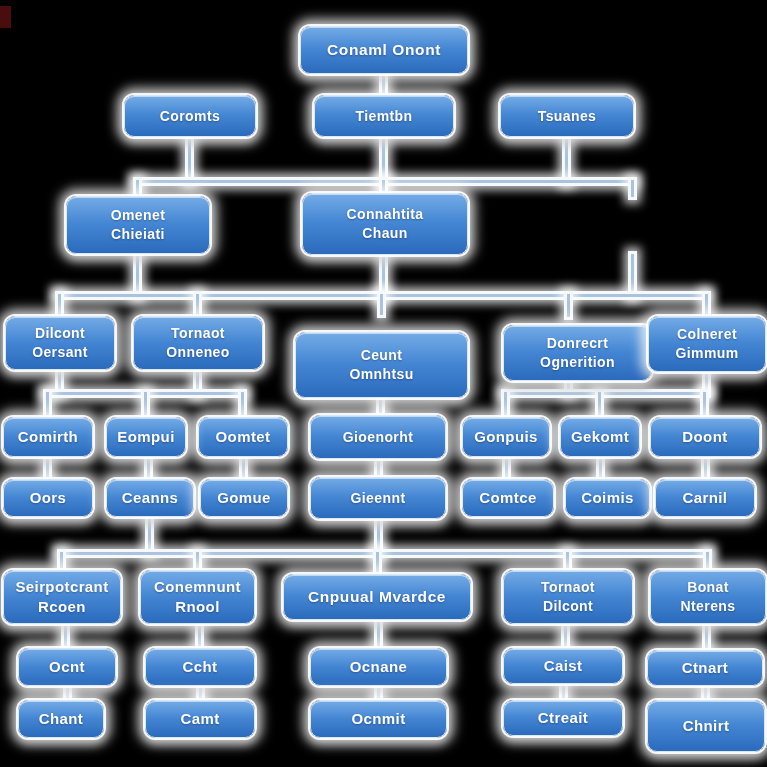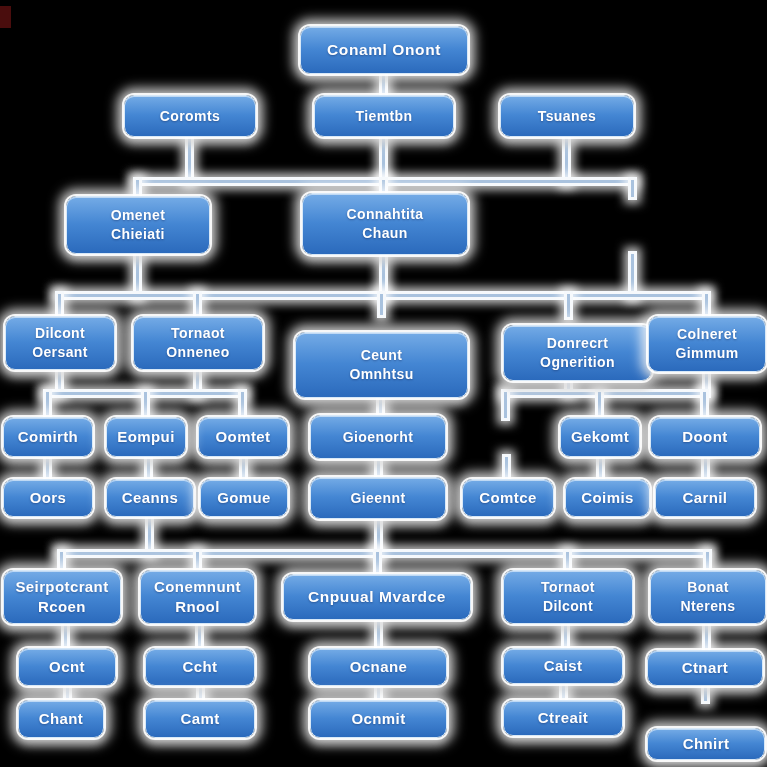--- a/index.html
+++ b/index.html
@@ -114,20 +114,21 @@
 Omnhtsu</div>
   <div class="node" style="left:503px;top:325px;width:149px;height:56px">Donrecrt
 Ognerition</div>
   <div class="node" style="left:648px;top:316px;width:118px;height:56px">Colneret
 Gimmum</div>
 
   <div class="node sm" style="left:3px;top:417px;width:90px;height:40px">Comirth</div>
   <div class="node sm" style="left:198px;top:417px;width:90px;height:40px">Oomtet</div>
   <div class="node sm" style="left:106px;top:417px;width:80px;height:40px">Eompui</div>
   <div class="node" style="left:310px;top:415px;width:136px;height:44px">Gioenorht</div>
+  <div class="node sm" style="left:462px;top:417px;width:88px;height:40px">Gonpuis</div>
   <div class="node sm" style="left:560px;top:417px;width:80px;height:40px">Gekomt</div>
   <div class="node sm" style="left:650px;top:417px;width:110px;height:40px">Doont</div>
 
   <div class="node sm" style="left:3px;top:479px;width:90px;height:38px">Oors</div>
   <div class="node sm" style="left:106px;top:479px;width:88px;height:38px">Ceanns</div>
   <div class="node sm" style="left:200px;top:479px;width:88px;height:38px">Gomue</div>
   <div class="node sm" style="left:462px;top:479px;width:92px;height:38px">Comtce</div>
   <div class="node" style="left:310px;top:477px;width:136px;height:42px">Gieennt</div>
   <div class="node sm" style="left:565px;top:479px;width:85px;height:38px">Coimis</div>
   <div class="node sm" style="left:655px;top:479px;width:100px;height:38px">Carnil</div>
@@ -145,15 +146,15 @@
   <div class="node sm" style="left:18px;top:648px;width:98px;height:38px">Ocnt</div>
   <div class="node sm" style="left:145px;top:648px;width:110px;height:38px">Ccht</div>
   <div class="node sm" style="left:310px;top:648px;width:137px;height:38px">Ocnane</div>
   <div class="node sm" style="left:503px;top:648px;width:120px;height:36px">Caist</div>
   <div class="node sm" style="left:647px;top:650px;width:116px;height:36px">Ctnart</div>
 
   <div class="node sm" style="left:18px;top:700px;width:86px;height:38px">Chant</div>
   <div class="node sm" style="left:145px;top:700px;width:110px;height:38px">Camt</div>
   <div class="node sm" style="left:310px;top:700px;width:137px;height:38px">Ocnmit</div>
   <div class="node sm" style="left:503px;top:700px;width:120px;height:36px">Ctreait</div>
-  <div class="node sm" style="left:647px;top:728px;width:118px;height:32px">Chnirt</div>
+  <div class="node sm" style="left:647px;top:700px;width:118px;height:52px">Chnirt</div>
 
 </div>
 
 </body></html>

